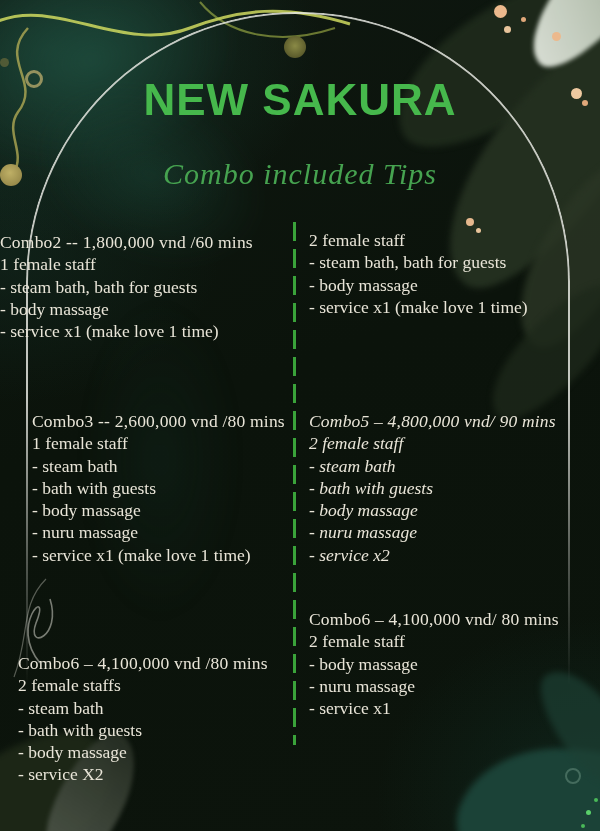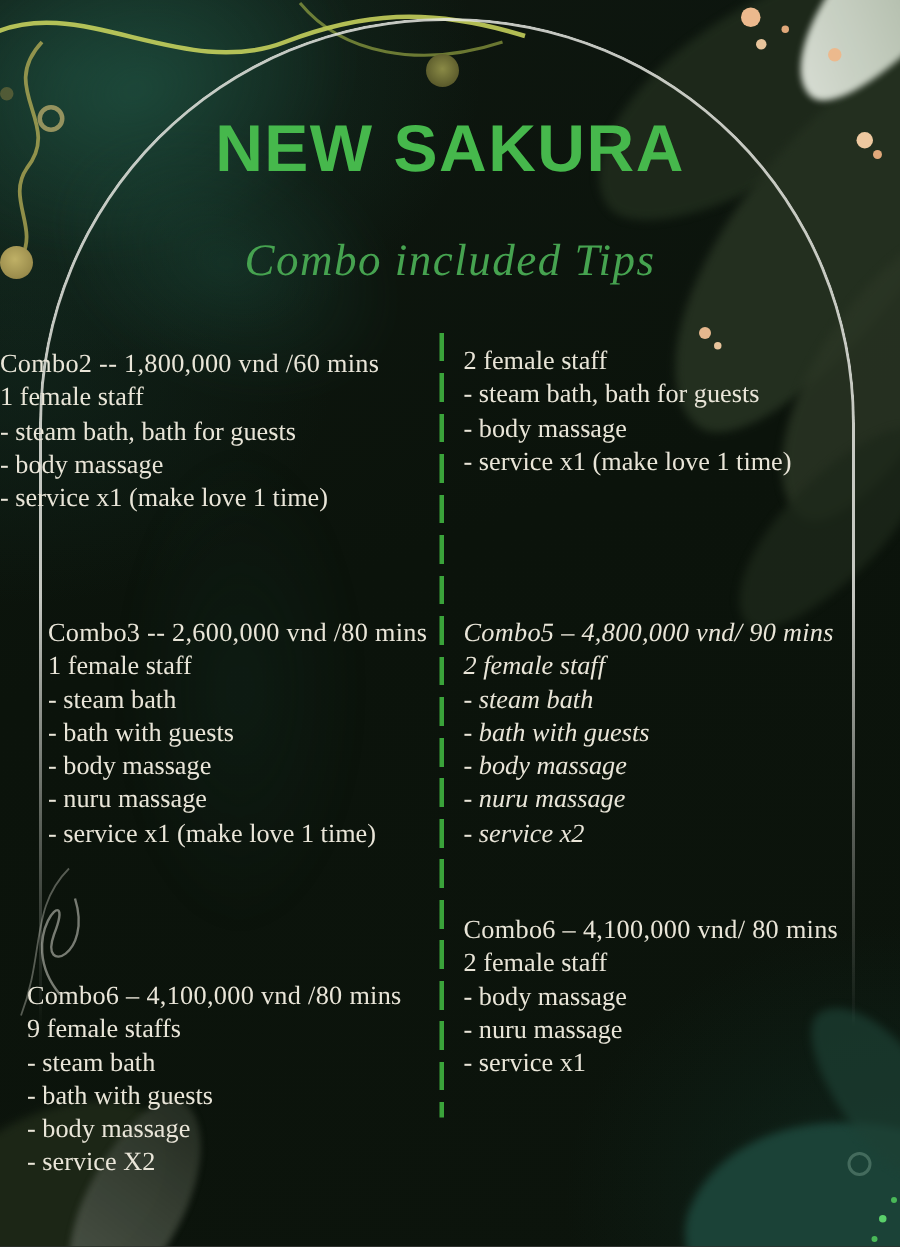--- a/index.html
+++ b/index.html
@@ -161,21 +161,21 @@
         <div>- steam bath</div>
         <div>- bath with guests</div>
         <div>- body massage</div>
         <div>- nuru massage</div>
         <div>- service x2</div>
       </div>
   </div>
   <div class="combo" style="left:18px;top:608px;margin-top:44px;">
     <div class="combo-heading">Combo6 – 4,100,000 vnd /80 mins</div>
     <div>
-        <div>9 female staffs</div>
+        <div>2 female staffs</div>
         <div>- steam bath</div>
         <div>- bath with guests</div>
         <div>- body massage</div>
         <div>- service X2</div>
       </div>
   </div>
   <div class="combo" style="left:309px;top:608px;">
     <div class="combo-heading">Combo6 – 4,100,000 vnd/ 80 mins</div>
     <div>
         <div>2 female staff</div>

